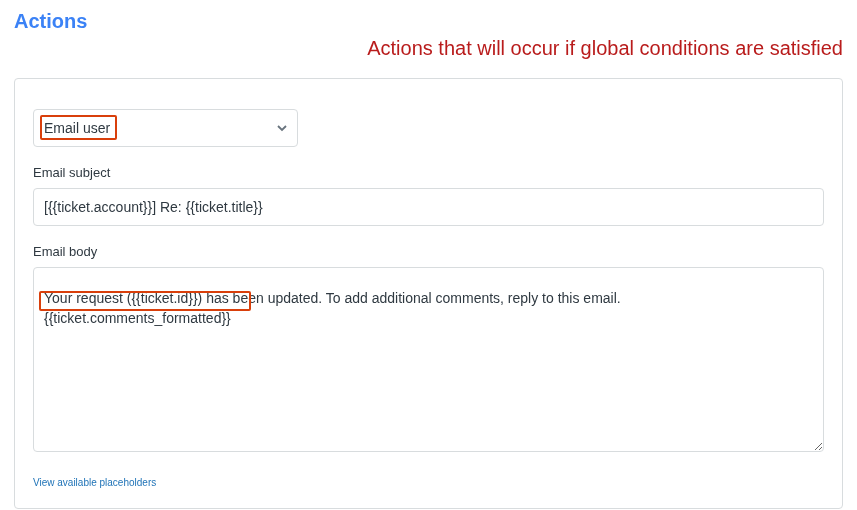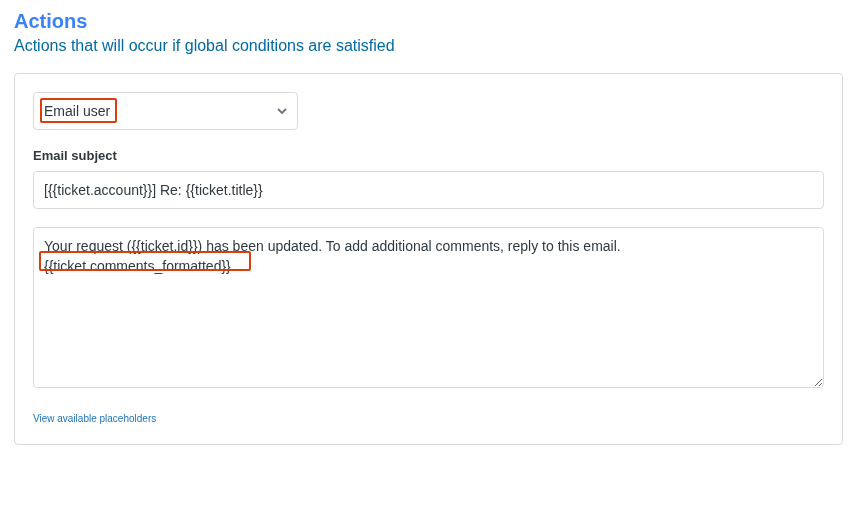--- a/index.html
+++ b/index.html
@@ -10,33 +10,35 @@
       padding: 10px 14px;
       width: 857px;
     }
     .page-title {
       font-size: 20px;
       font-weight: 600;
       color: #3b82f6;
       margin-bottom: 4px;
     }
     .page-subtitle {
-      font-size: 16px;
-      color: #0369a1;
+      font-size: 20px;
+      color: #b91c1c;
       margin-bottom: 18px;
+      text-align: right;
     }
     .panel {
       border: 1px solid #d8dcde;
       border-radius: 4px;
       padding: 18px;
     }
     .row {
       display: flex;
       gap: 14px;
       margin-bottom: 18px;
+      margin-top: 12px;
     }
     .select-wrap {
       position: relative;
       width: 265px;
     }
     .select-wrap select,
     .faux-select {
       width: 100%;
       height: 38px;
       border: 1px solid #d8dcde;
@@ -55,46 +57,46 @@
       position: absolute;
       right: 10px;
       top: 50%;
       transform: translateY(-50%);
       pointer-events: none;
     }
     .chev svg { width: 12px; height: 12px; display: block; }
     .chev svg path { stroke: #68737d; stroke-width: 1.8; fill: none; }
     .field-label {
       font-size: 13px;
-      font-weight: 700;
+      font-weight: 400;
       color: #2f3941;
       margin-bottom: 8px;
       display: block;
     }
     .text-input {
       width: 100%;
       height: 38px;
       border: 1px solid #d8dcde;
       border-radius: 4px;
       background: #fff;
       font-size: 14px;
       color: #2f3941;
       padding: 0 10px;
       margin-bottom: 18px;
       font-family: inherit;
     }
     .textarea-input {
       width: 100%;
-      height: 161px;
+      height: 185px;
       border: 1px solid #d8dcde;
       border-radius: 4px;
       background: #fff;
       font-size: 14px;
       color: #2f3941;
-      padding: 8px 10px;
+      padding: 20px 10px;
       resize: both;
       font-family: inherit;
       line-height: 1.45;
       margin-bottom: 16px;
     }
     .link {
       color: #1f73b7;
       font-size: 10px;
       text-decoration: none;
       cursor: pointer;
@@ -131,20 +133,21 @@
       </span>
       <span class="hl hl1"></span>
     </div>
 
 
   </div>
 
   <label class="field-label">Email subject</label>
   <input type="text" class="text-input" value="[{{ticket.account}}] Re: {{ticket.title}}" style="">
 
+  <label class="field-label">Email body</label>
   <div class="textarea-wrap">
     <textarea class="textarea-input" style="">Your request ({{ticket.id}}) has been updated. To add additional comments, reply to this email.
 {{ticket.comments_formatted}}</textarea>
     <span class="hl hl2"></span>
   </div>
 
   <a class="link">View available placeholders</a>
 
 </div>
 

